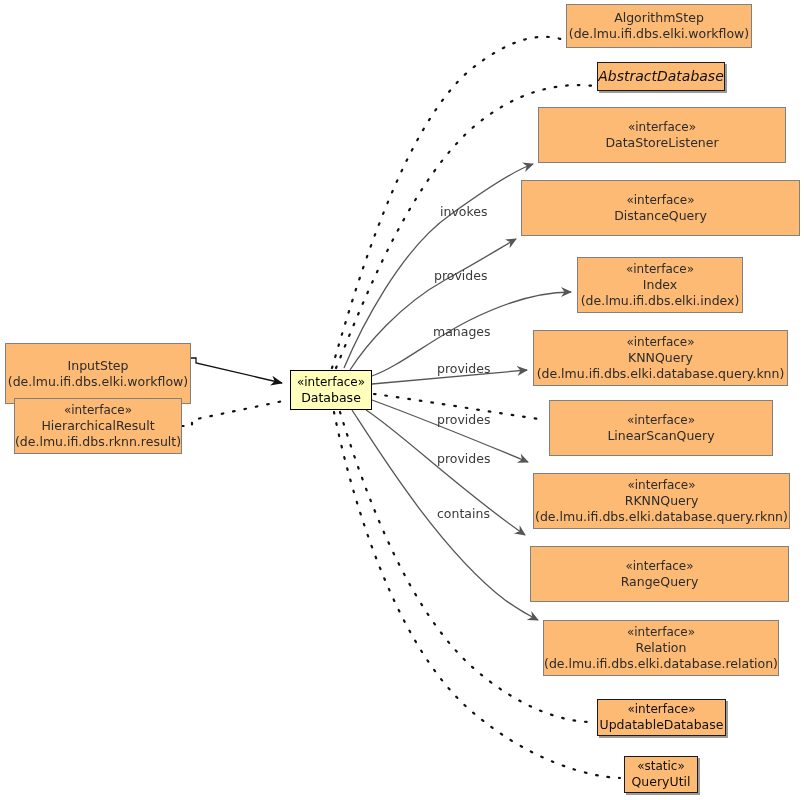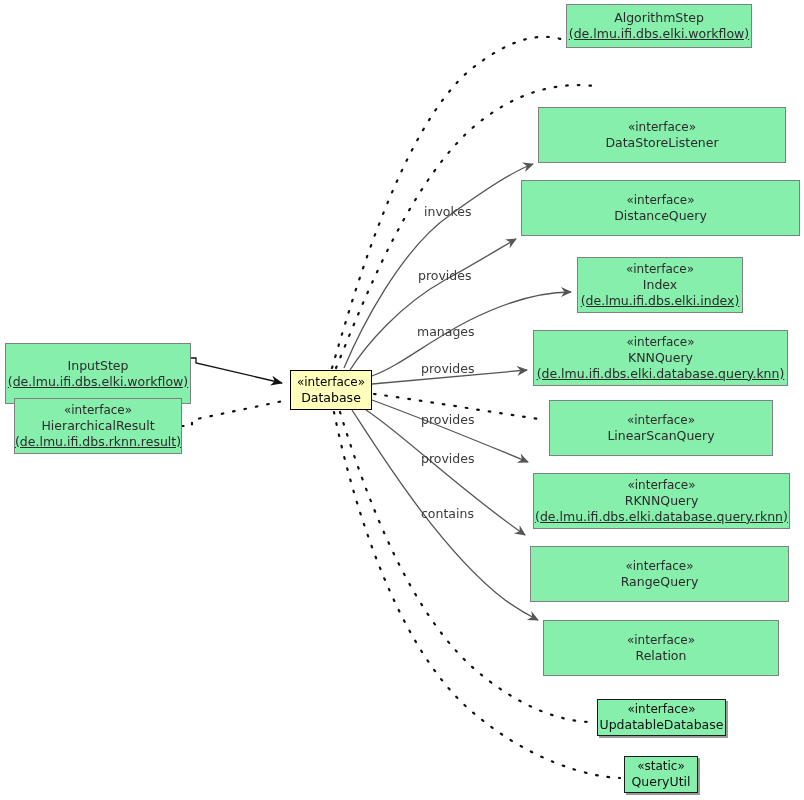--- a/index.html
+++ b/index.html
@@ -25,62 +25,62 @@
     position: absolute;
     left: 0;
     top: 0;
     width: 804px;
     height: 800px;
     pointer-events: none;
   }
   .node {
     position: absolute;
     box-sizing: border-box;
-    background: #86efac;
+    background: #fdba74;
     border: 1px solid #808080;
     display: flex;
     flex-direction: column;
     align-items: center;
     justify-content: center;
     text-align: center;
     color: #2b2b2b;
     line-height: 1.25;
     font-size: 12.5px;
     white-space: nowrap;
   }
   .node .stereo {
     font-size: 12px;
     letter-spacing: 0px;
   }
   .node .nname {
     font-size: 12.5px;
   }
   .node .pkg {
     font-size: 12.5px;
-    text-decoration: underline;
   }
   .node.black-border {
     border: 1px solid #1a1a1a;
     box-shadow: 2px 2px 0 #9a9a9a;
     color: #111111;
   }
   .node.italic .nname {
     font-style: italic;
     font-size: 14px;
   }
   .node.highlight {
     background: #ffffbb;
     border: 1px solid #000000;
     color: #000000;
   }
   .edge-label {
     position: absolute;
     font-size: 12.5px;
     color: #3a3a3a;
     white-space: nowrap;
+    margin-left: 16px;
   }
 </style>
 </head>
 <body>
 
 <div id="diagram">
 
   <svg class="edge-layer" width="804" height="800" viewBox="0 0 804 800" xmlns="http://www.w3.org/2000/svg">
     <defs>
       <marker id="openArrow" markerWidth="12" markerHeight="12" refX="10" refY="5" orient="auto" markerUnits="userSpaceOnUse">
@@ -118,20 +118,23 @@
     <path d="M340,412 C358,470 400,600 470,665 C520,710 565,722 592,722" fill="none" stroke="#111111" stroke-width="2.2" stroke-linecap="round" stroke-dasharray="1.6 10"></path>
 
     <path d="M334,412 C348,482 390,640 470,710 C530,762 590,777 620,778" fill="none" stroke="#111111" stroke-width="2.2" stroke-linecap="round" stroke-dasharray="1.6 10"></path>
   </svg>
 
   <div class="node" style="left:566px; top:4px; width:186px; height:44px;">
     <div class="nname">AlgorithmStep</div>
     <div class="pkg">(de.lmu.ifi.dbs.elki.workflow)</div>
   </div>
 
+  <div class="node black-border italic" style="left:597px; top:62px; width:128px; height:29px;">
+    <div class="nname">AbstractDatabase</div>
+  </div>
 
   <div class="node" style="left:538px; top:107px; width:248px; height:56px;">
     <div class="stereo">«interface»</div>
     <div class="nname">DataStoreListener</div>
   </div>
 
   <div class="node" style="left:521px; top:180px; width:279px; height:56px;">
     <div class="stereo">«interface»</div>
     <div class="nname">DistanceQuery</div>
   </div>
@@ -160,20 +163,21 @@
   </div>
 
   <div class="node" style="left:530px; top:546px; width:259px; height:56px;">
     <div class="stereo">«interface»</div>
     <div class="nname">RangeQuery</div>
   </div>
 
   <div class="node" style="left:543px; top:620px; width:236px; height:56px;">
     <div class="stereo">«interface»</div>
     <div class="nname">Relation</div>
+    <div class="pkg">(de.lmu.ifi.dbs.elki.database.relation)</div>
   </div>
 
   <div class="node black-border" style="left:597px; top:699px; width:129px; height:37px;">
     <div class="stereo">«interface»</div>
     <div class="nname">UpdatableDatabase</div>
   </div>
 
   <div class="node black-border" style="left:624px; top:756px; width:74px; height:37px;">
     <div class="stereo">«static»</div>
     <div class="nname">QueryUtil</div>

